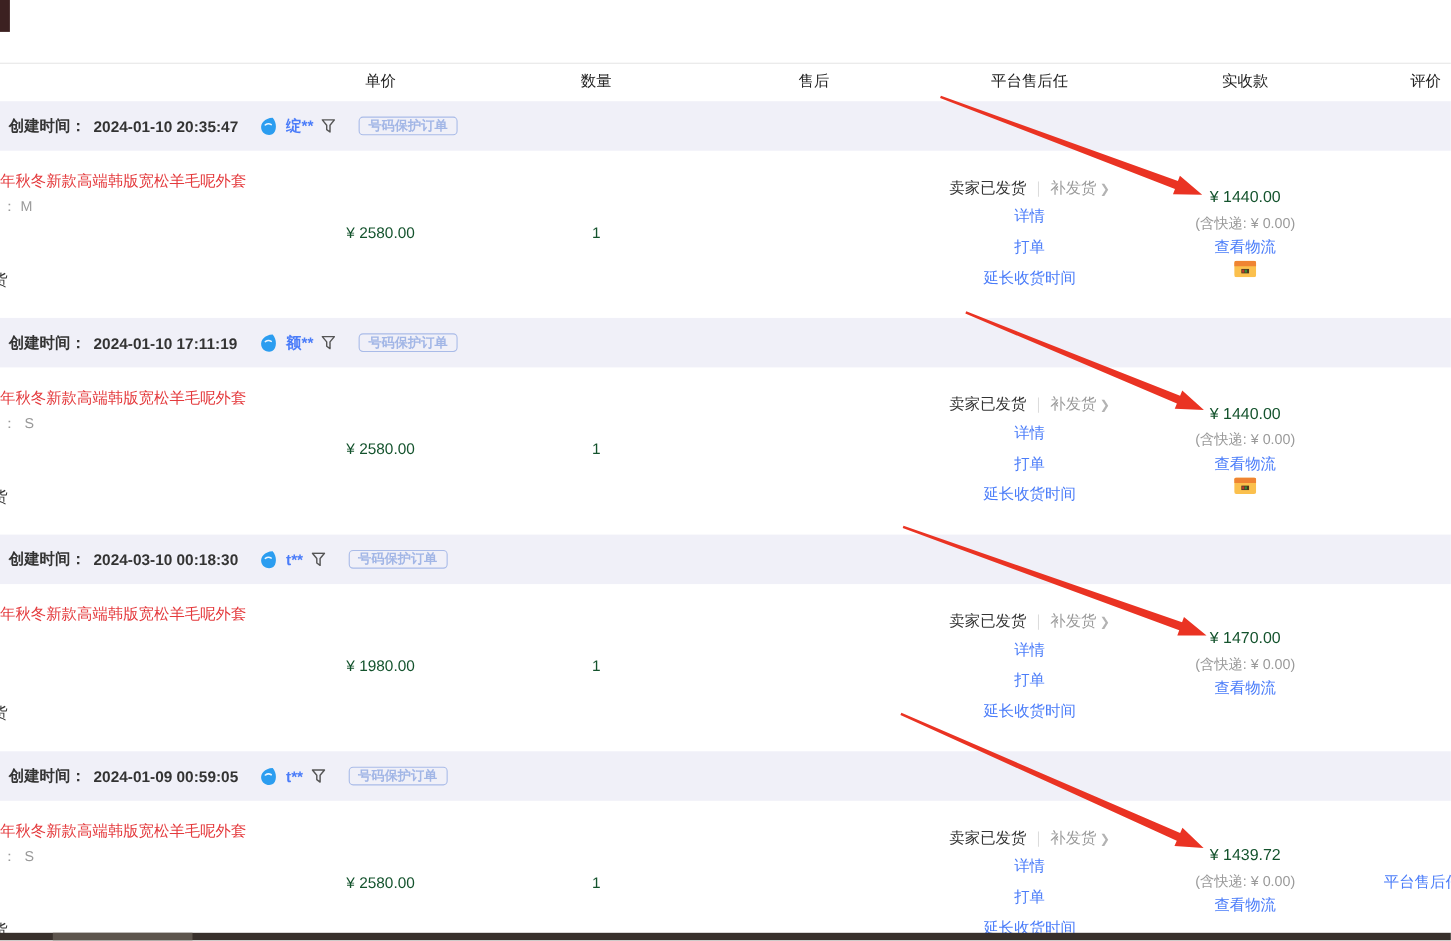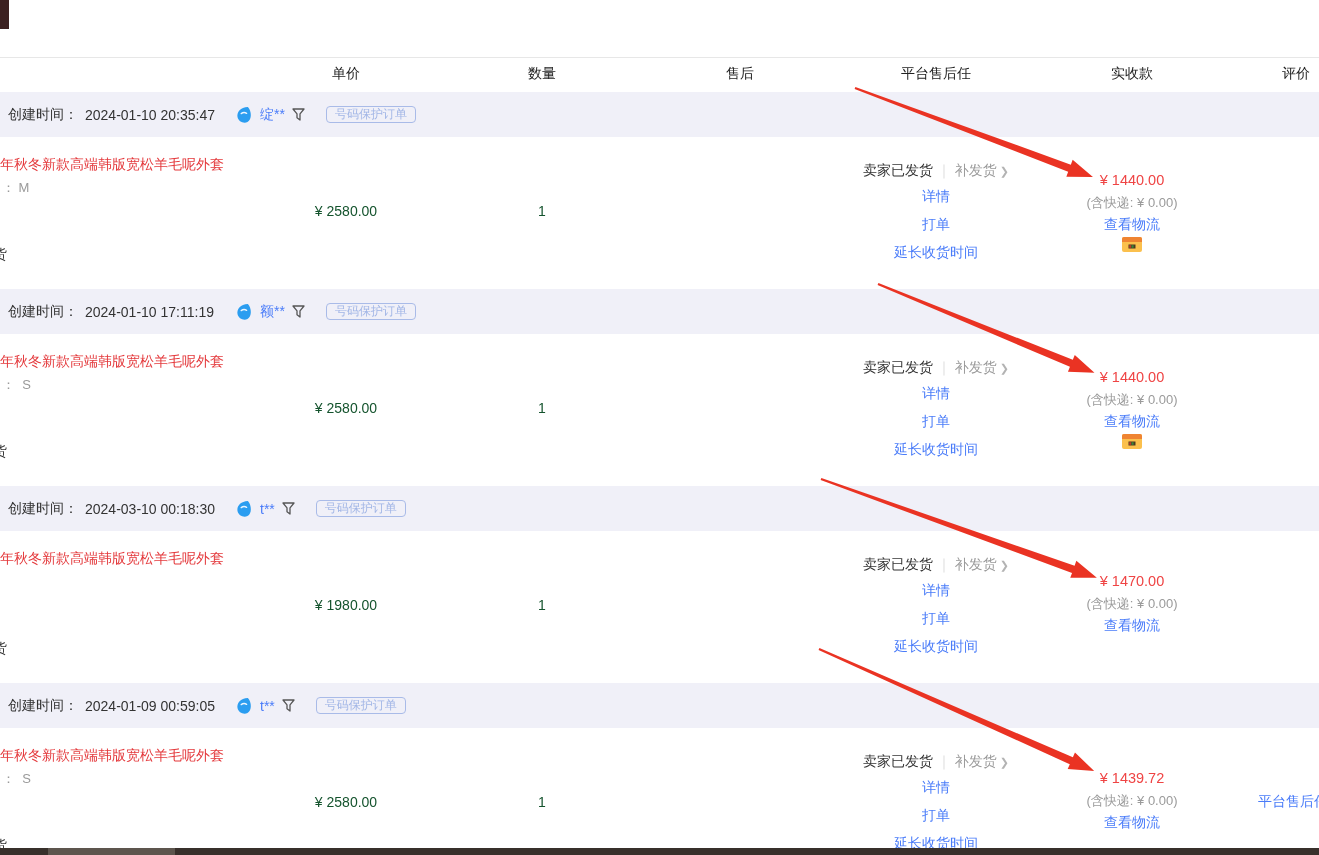--- a/index.html
+++ b/index.html
@@ -8,21 +8,21 @@
   .page { position:relative; width:1048px; height:855px; background:#fff; }
 
   .corner-sliver { position:absolute; left:0; top:0; width:9px; height:29px; background:#3c2121; }
 
   .table-header { position:absolute; left:0; top:57px; width:1319px; height:35px;
     border-top:1px solid #e7e7e7; background:#fff; }
   .table-header .col { position:absolute; top:7px; transform:translateX(-50%);
     font-size:14px; color:#222; white-space:nowrap; }
 
   .order { position:absolute; left:0; width:1319px; height:197px; }
-  .band { position:absolute; left:0; top:0; width:1319px; height:45px; background:#f0f0f8; }
+  .band { position:absolute; left:0; top:0; width:1319px; height:45px; background:#f0f0f8;font-weight:bold; }
   .created { position:absolute; left:8px; top:0; height:45px; display:flex; align-items:center;
     font-size:14px; color:#333; }
   .created .val { margin-left:7px; }
   .buyer-cluster { position:absolute; left:235px; top:0; height:45px; display:flex;
     align-items:center; gap:7px; }
   .buyer-name { font-size:14px; color:#4a7cf9; text-decoration:none; cursor:pointer; }
   .badge { margin-left:14px; font-size:12px; color:#a2b6e6; border:1px solid #a9bbe8;
     border-radius:4px; padding:0 8px; line-height:15px; background:transparent; cursor:default; }
 
   .prod-title { position:absolute; left:0; top:64px; font-size:14px; color:#e4393c;
@@ -38,21 +38,21 @@
     font-size:14px; white-space:nowrap; }
   .status-line .main { color:#333; }
   .status-line .sep { color:#d9d9d9; margin:0 4px; }
   .status-line .reship { color:#9a9a9a; cursor:pointer; }
   .status-line .chev { color:#b3b3b3; font-size:11px; margin-left:3px; }
   .op-link { position:absolute; left:936px; transform:translateX(-50%); font-size:14px;
     color:#4a7cf9; text-decoration:none; cursor:pointer; white-space:nowrap; }
   .op-detail { top:96px; } .op-print { top:124px; } .op-extend { top:152px; }
 
   .pay-amount { position:absolute; left:1132px; transform:translateX(-50%); top:80px;
-    font-size:14.5px; color:#ef4444; white-space:nowrap; }
+    font-size:14.5px; color:#14532d; white-space:nowrap; }
   .pay-note { position:absolute; left:1132px; transform:translateX(-50%); top:102px;
     font-size:13px; color:#9a9a9a; white-space:nowrap; }
   .pay-logi { position:absolute; left:1132px; transform:translateX(-50%); top:124px;
     font-size:14px; color:#4a7cf9; text-decoration:none; cursor:pointer; white-space:nowrap; }
   .pay-card { position:absolute; left:1132px; transform:translateX(-50%); top:145px; cursor:pointer; }
   .pay-low .pay-amount { top:87px; } .pay-low .pay-note { top:109px; } .pay-low .pay-logi { top:131px; }
 
   .aftersale-note { position:absolute; left:1258px; top:110px; font-size:14px; color:#4a7cf9;
     white-space:nowrap; cursor:pointer; }
 

